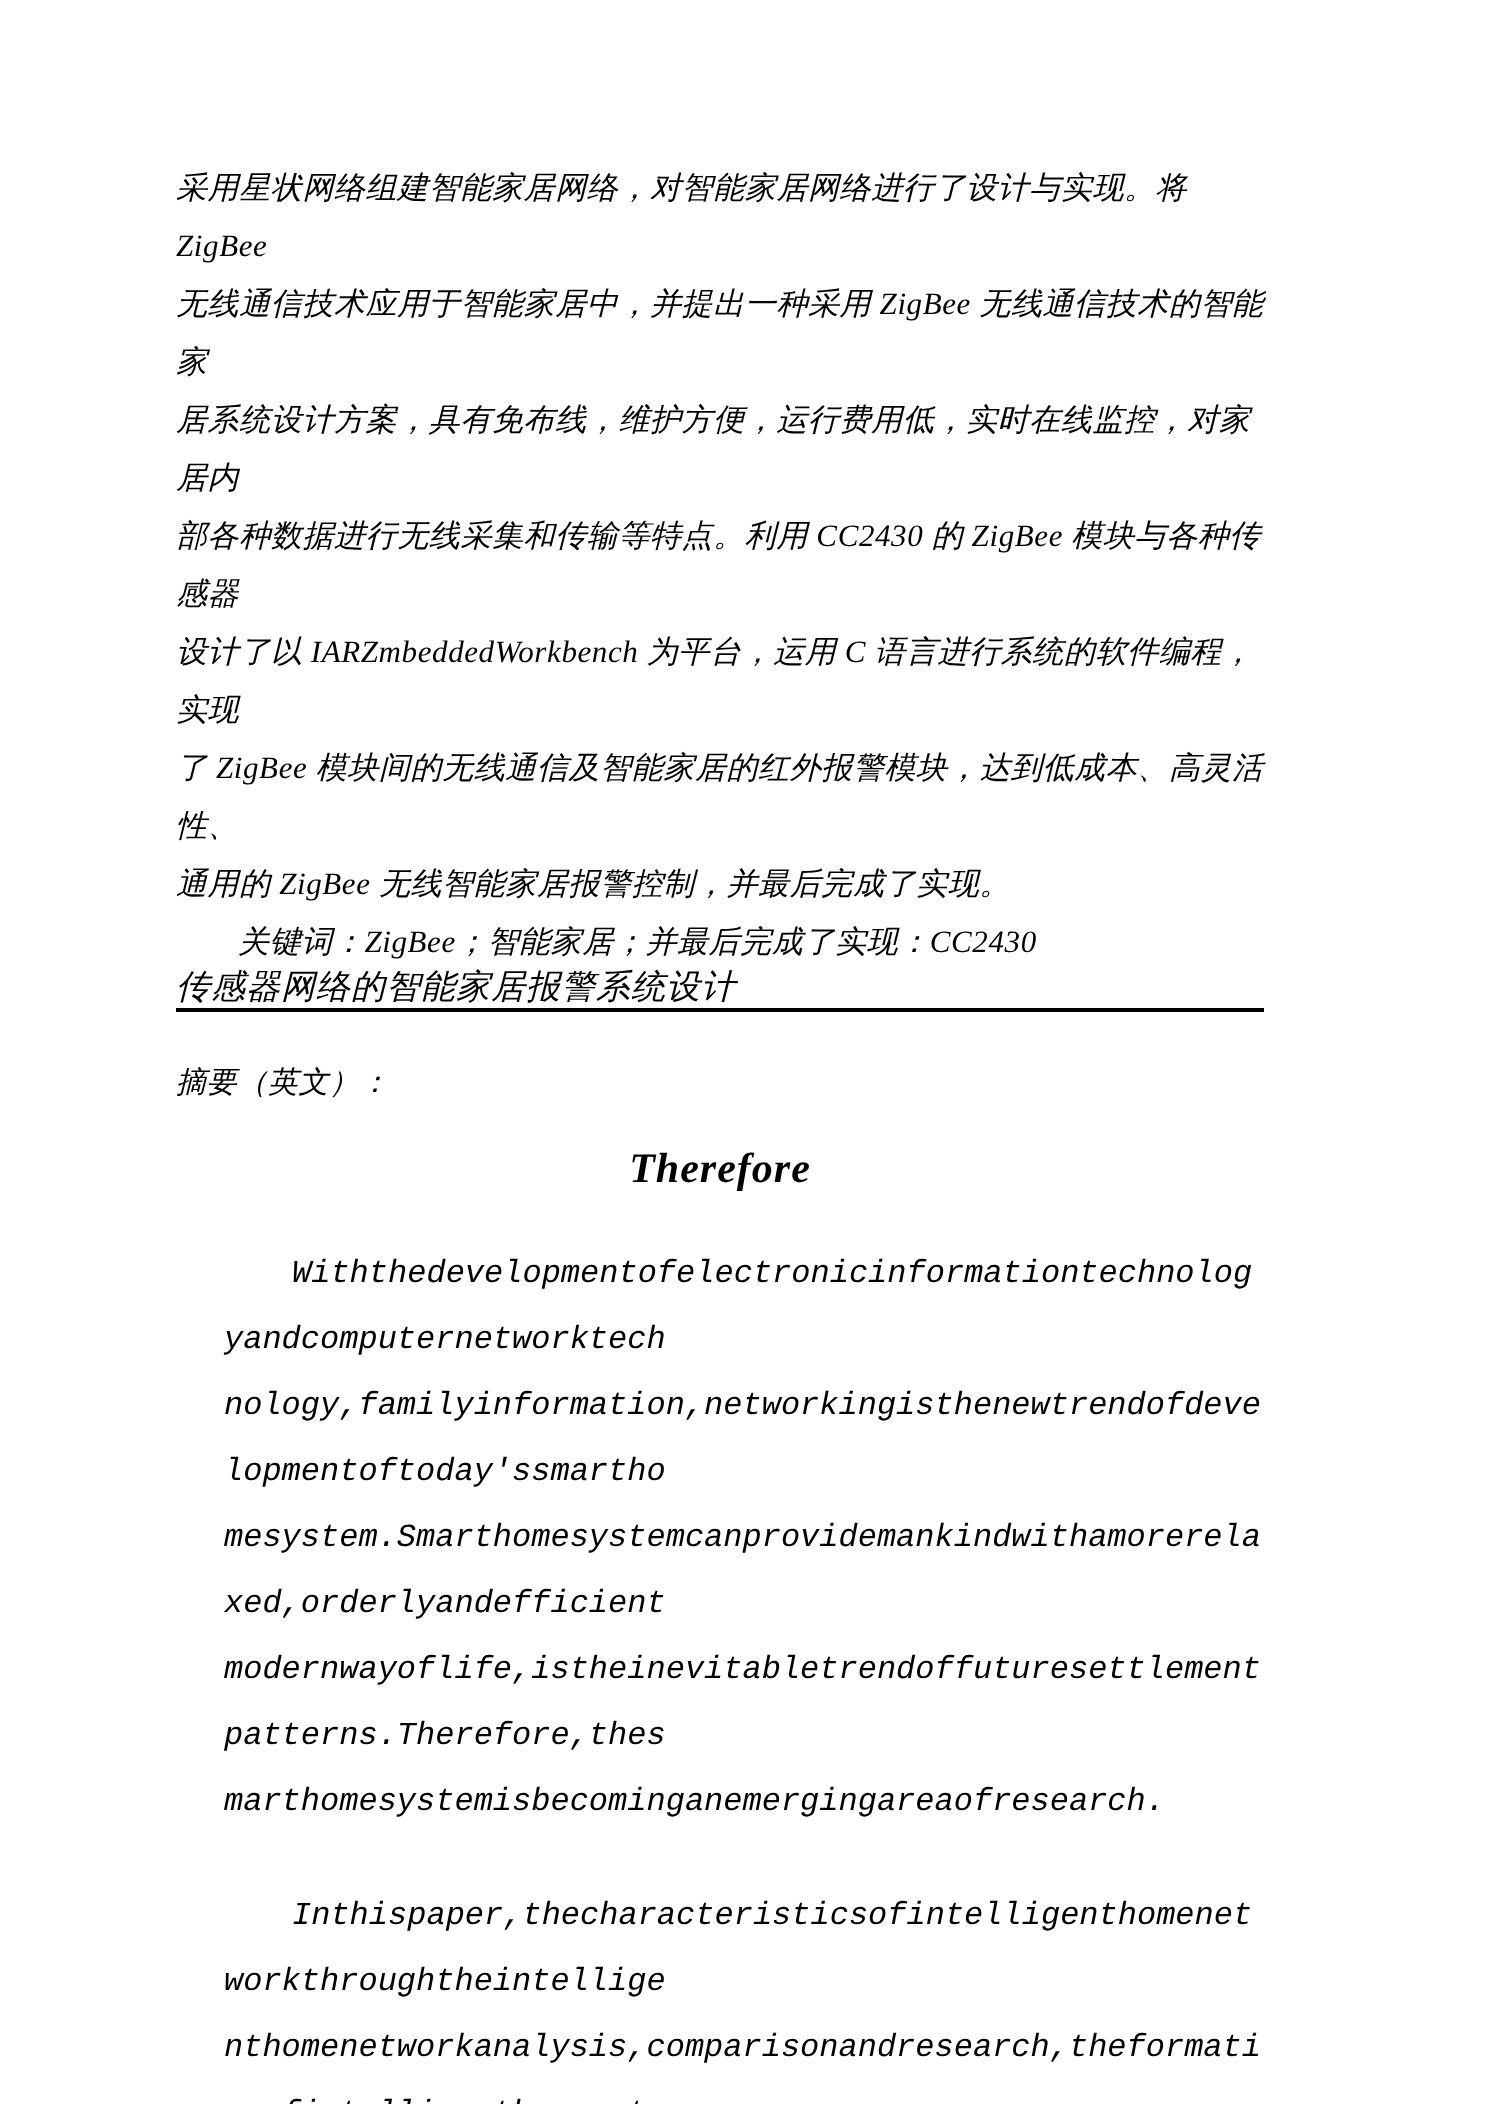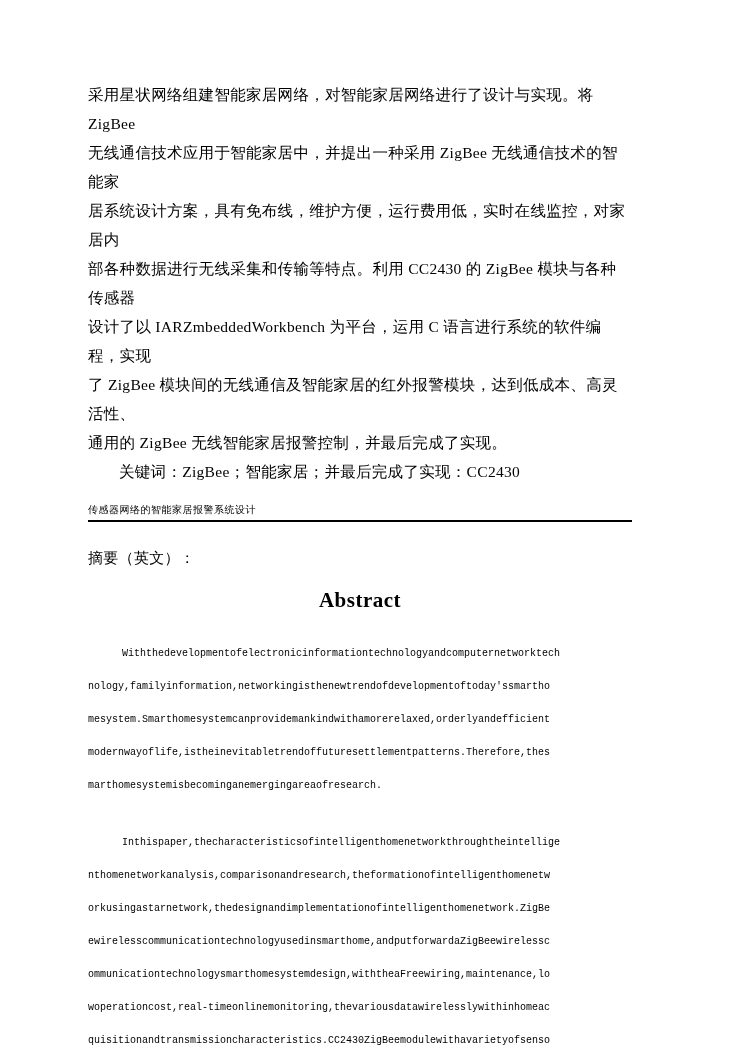--- a/index.html
+++ b/index.html
@@ -12,37 +12,37 @@
     margin: 0 auto;
     font-family: "Liberation Serif", "DejaVu Serif", serif;
     color: #000000;
   }
   .page {
     width: 720px;
     height: 1052px;
     padding: 80px 88px 60px 88px;
     background: #ffffff;
     overflow: hidden;
+    font-style: italic;
   }
   .cn-para {
     font-size: 15.5px;
     line-height: 29px;
     white-space: pre-wrap;
     font-family: "Liberation Serif", "DejaVu Serif", serif;
     letter-spacing: 0.3px;
   }
   .keywords {
     font-size: 15.5px;
     line-height: 29px;
     text-indent: 2em;
     letter-spacing: 0.3px;
   }
   .note-small {
-    margin-top: 16px;
-    font-size: 10px;
+    font-size: 17px;
     line-height: 15px;
     letter-spacing: 0.5px;
   }
   .rule {
     margin-top: 3px;
     border-bottom: 2px solid #000000;
     width: 100%;
     height: 0;
   }
   .en-label {
@@ -55,25 +55,26 @@
     margin-top: 18px;
     text-align: center;
     font-size: 21px;
     font-weight: bold;
     font-family: "Liberation Serif", "DejaVu Serif", serif;
     letter-spacing: 0.5px;
   }
   .en-para {
     margin-top: 24px;
     font-family: "Liberation Mono", "DejaVu Sans Mono", monospace;
-    font-size: 10px;
+    font-size: 16px;
     line-height: 33px;
     white-space: pre-wrap;
     text-indent: 34px;
     word-break: break-all;
+    margin-left: 24px;
   }
 </style>
 </head>
 <body>
 
 <div class="page">
 
   <p class="cn-para">采用星状网络组建智能家居网络，对智能家居网络进行了设计与实现。将 ZigBee
 无线通信技术应用于智能家居中，并提出一种采用 ZigBee 无线通信技术的智能家
 居系统设计方案，具有免布线，维护方便，运行费用低，实时在线监控，对家居内
@@ -83,21 +84,21 @@
 通用的 ZigBee 无线智能家居报警控制，并最后完成了实现。</p>
 
   <p class="keywords">关键词：ZigBee；智能家居；并最后完成了实现：CC2430</p>
 
   <div class="note-small">传感器网络的智能家居报警系统设计</div>
 
   <div class="rule"></div>
 
   <p class="en-label">摘要（英文）：</p>
 
-  <h1 class="abstract-title">Abstract</h1>
+  <h1 class="abstract-title">Therefore</h1>
 
   <p class="en-para">Withthedevelopmentofelectronicinformationtechnologyandcomputernetworktech
 nology,familyinformation,networkingisthenewtrendofdevelopmentoftoday'ssmartho
 mesystem.Smarthomesystemcanprovidemankindwithamorerelaxed,orderlyandefficient
 modernwayoflife,istheinevitabletrendoffuturesettlementpatterns.Therefore,thes
 marthomesystemisbecominganemergingareaofresearch.</p>
 
   <p class="en-para">Inthispaper,thecharacteristicsofintelligenthomenetworkthroughtheintellige
 nthomenetworkanalysis,comparisonandresearch,theformationofintelligenthomenetw
 orkusingastarnetwork,thedesignandimplementationofintelligenthomenetwork.ZigBe

